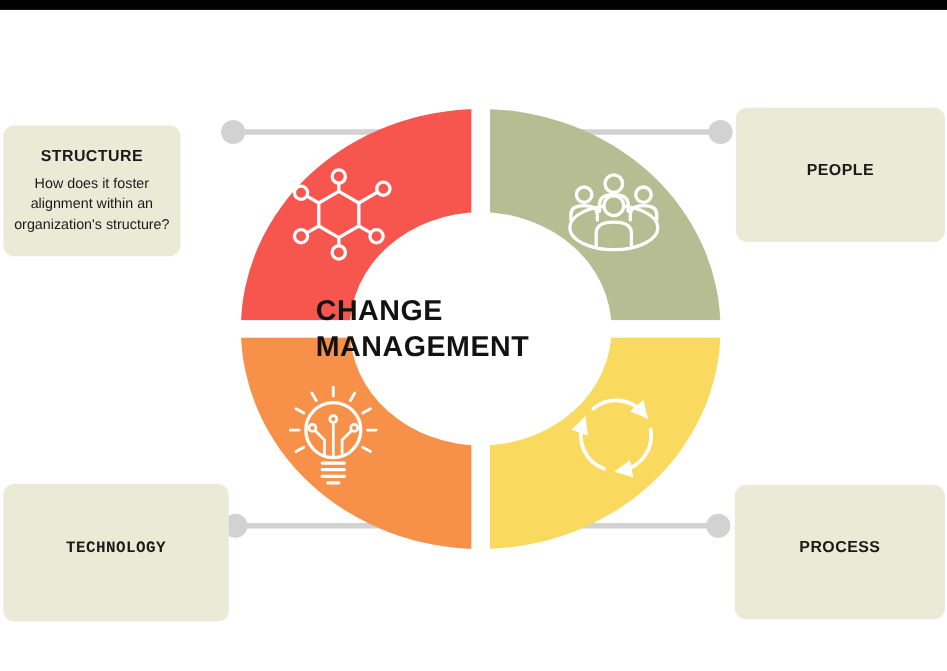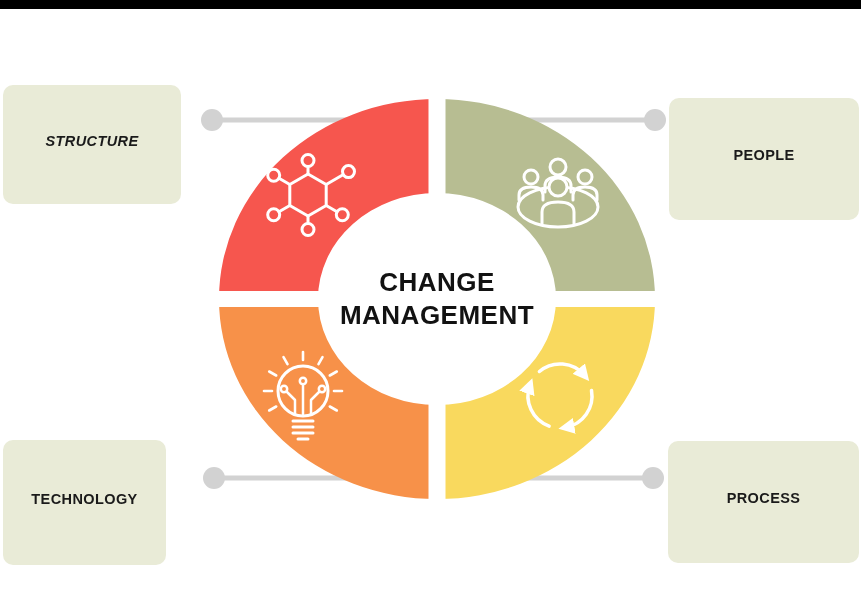--- a/index.html
+++ b/index.html
@@ -2,33 +2,33 @@
 <html style="--topbar: #000000; --red: #f6564e; --olive: #b7bd92; --orange: #f79149; --yellow: #f9d95e; --card_bg: #e9ebd7; --connector: #d2d2d2; --text: #1a1a1a; --icon: #ffffff; --title: #121212;"><head>
 <meta charset="utf-8">
 <style>
   html,body{margin:0;padding:0;background:#fff;}
   .canvas{
     position:relative;width:861px;height:610px;background:#fff;overflow:hidden;
     font-family:"Liberation Sans", sans-serif;
   }
   .diagram-svg{position:absolute;left:0;top:0;}
   .center-title{
-    position:absolute;left:287px;top:266px;width:300px;text-align:center;
+    position:absolute;left:287px;top:266px;width:300px;
     font-weight:bold;font-size:26px;line-height:33px;letter-spacing:.5px;color:#121212;
   }
   .card{
     position:absolute;background:var(--card_bg,#e9ebd7);border-radius:10px;
     display:flex;flex-direction:column;justify-content:center;align-items:center;
     text-align:center;padding:8px 9px;box-sizing:border-box;color:var(--text,#1a1a1a);
   }
   .card .card-title{font-size:14.5px;font-weight:bold;letter-spacing:.4px;margin:0 0 8px 0;}
   .card .card-body{font-size:13px;line-height:18.5px;margin:0;}
-  #card-structure{left:3px;top:85px;width:178px;height:119px;font-style:italic;}
+  #card-structure{left:3px;top:114px;width:161px;height:119px;}
   #card-people{left:669px;top:98px;width:190px;height:122px;}
-  #card-technology{left:3px;top:440px;width:163px;height:125px;}
+  #card-technology{left:3px;top:440px;width:205px;height:125px;font-family:Liberation Mono, monospace;}
   #card-process{left:668px;top:441px;width:191px;height:122px;}
   .icon-stroke{stroke:var(--icon,#ffffff);fill:none;stroke-linecap:round;stroke-linejoin:round;}
 </style>
 </head>
 <body>
 
 <div class="canvas">
 
   <svg class="diagram-svg" width="861" height="610" viewBox="0 0 861 610">
 
@@ -125,20 +125,21 @@
     </g>
   </svg>
 
   <div class="center-title">
     <div>CHANGE</div>
     <div>MANAGEMENT</div>
   </div>
 
   <div class="card" id="card-structure">
     <div class="card-title">STRUCTURE</div>
+    <p class="card-body">How does it foster alignment within an organization's structure?</p>
   </div>
 
   <div class="card" id="card-people">
     <div class="card-title">PEOPLE</div>
   </div>
 
   <div class="card" id="card-technology">
     <div class="card-title">TECHNOLOGY</div>
   </div>
 

